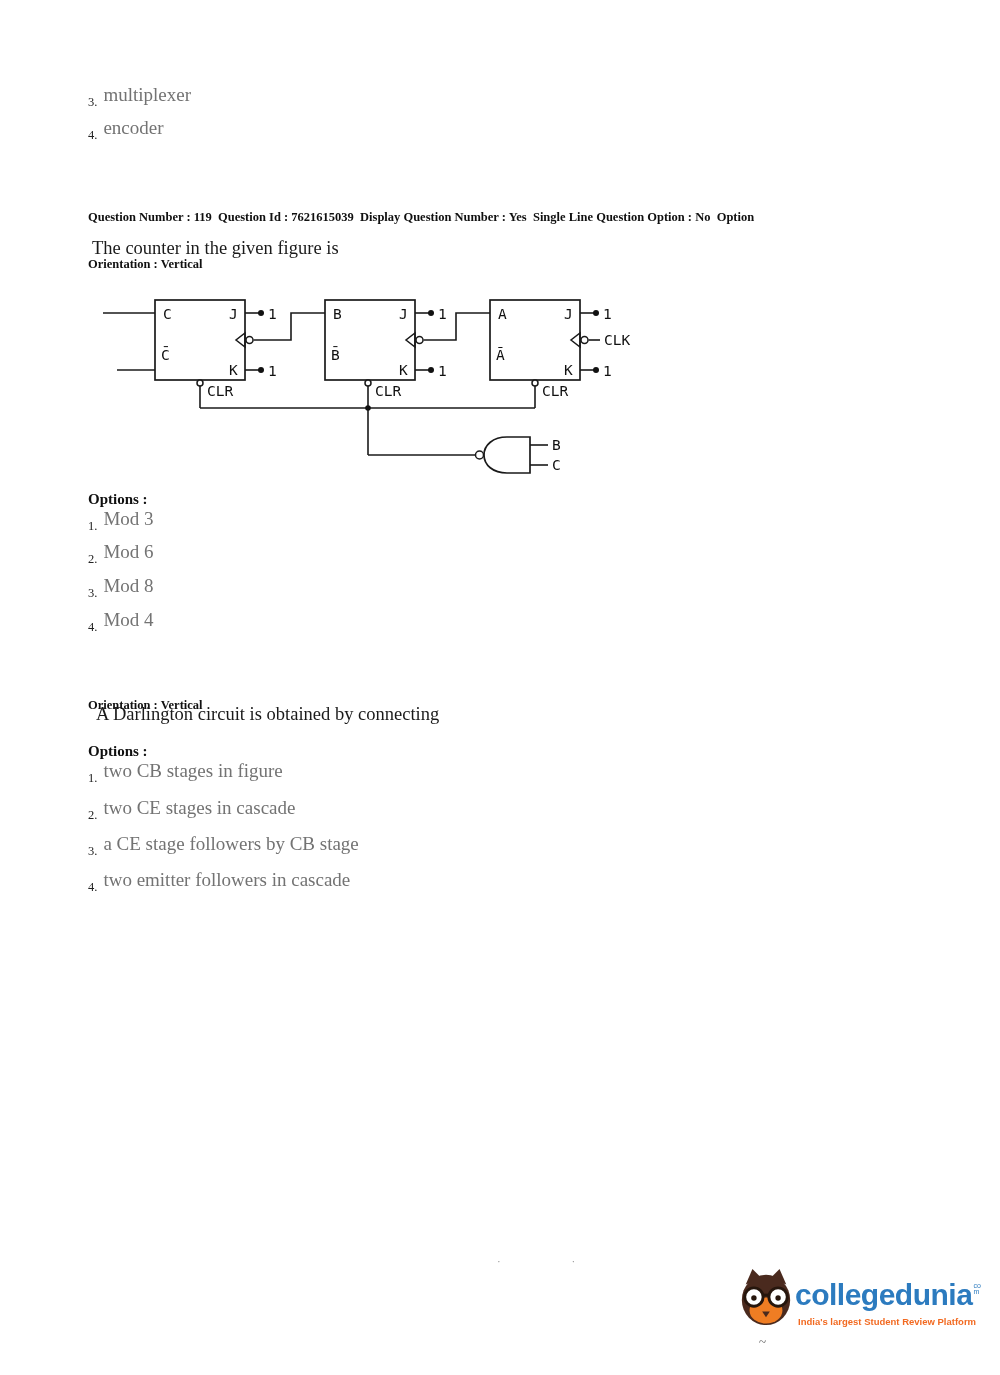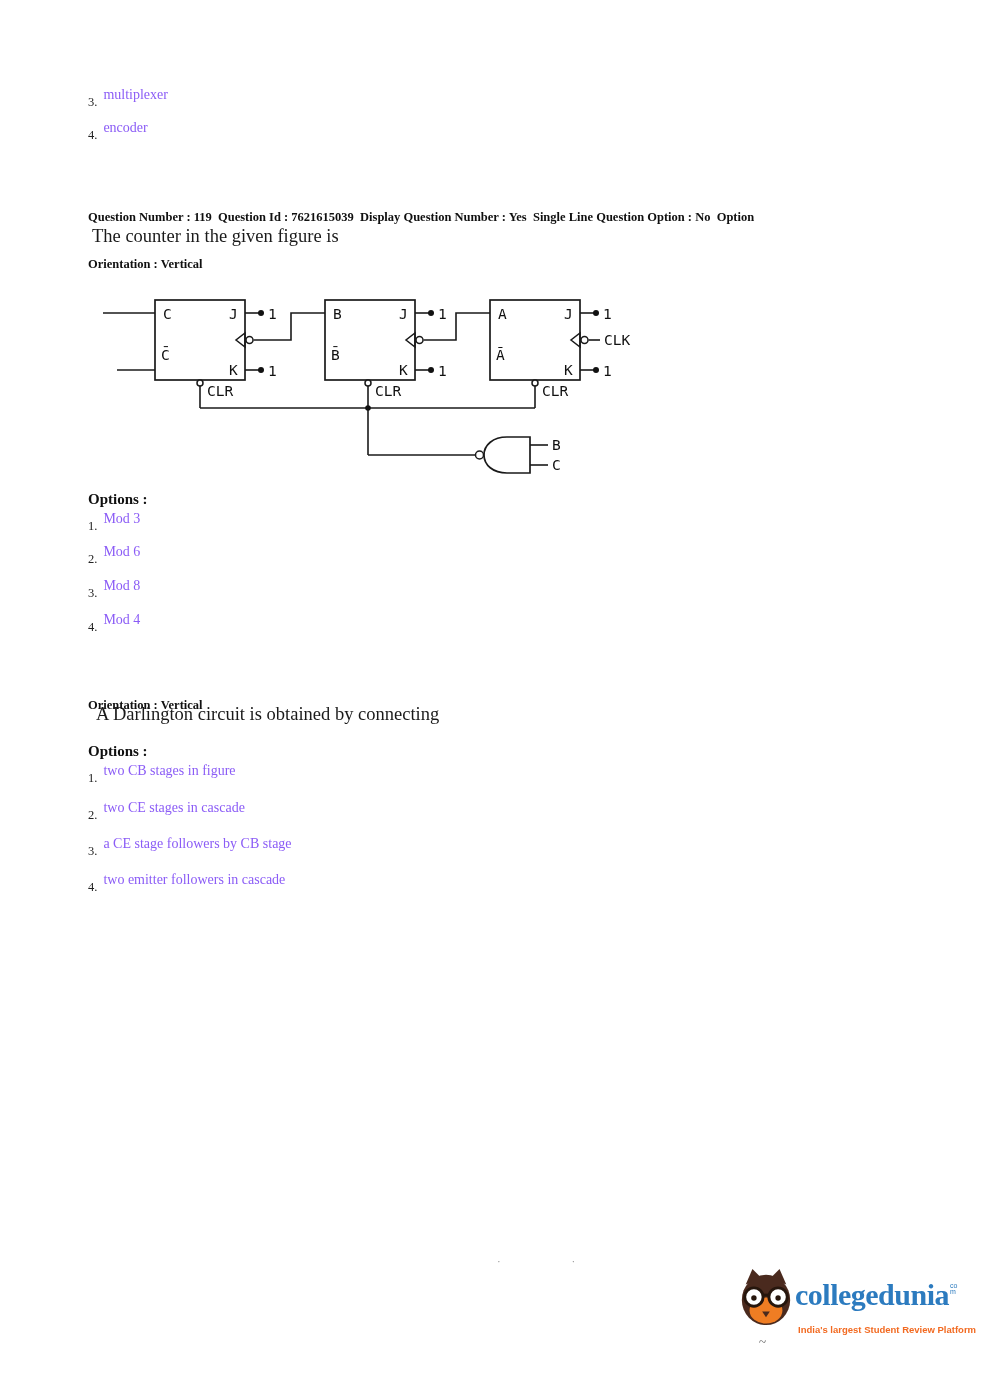--- a/index.html
+++ b/index.html
@@ -29,56 +29,56 @@
 
   .opts-label { font-size: 15px; font-weight: bold; color: #101010; }
 
   
   .opt { display: flex; align-items: flex-end; }
   .opt .num {
     font-size: 12.5px; color: #222;
     margin-right: 6px;
     transform: translateY(5px);
   }
-  .opt .olabel { font-size: 14px; line-height: 21px; color: #8b5cf6; }
+  .opt .olabel { font-size: 19px; line-height: 21px; color: #737373; }
 
   
   svg.diagram text {
     font-family: "DejaVu Sans Mono", monospace;
     font-size: 14.5px;
     fill: #111;
   }
   .wire { stroke: #1a1a1a; stroke-width: 1.6; fill: none; }
   .boxr { stroke: #1a1a1a; stroke-width: 1.7; fill: none; }
   .dot  { fill: #111; }
   .bub  { stroke: #1a1a1a; stroke-width: 1.5; fill: #ffffff; }
 
   
   .brand {
-    font-family: Liberation Serif, serif;
+    font-family: Liberation Sans, sans-serif;
     font-weight: bold;
     font-size: 30px;
     letter-spacing: -0.5px;
     color: #2c7bbf;
   }
   .brand-suffix {
     display: inline-block;
     font-family: "Liberation Sans", sans-serif;
     font-size: 7px; line-height: 6px;
     color: #2c7bbf;
     width: 8px;
     word-break: break-all;
     vertical-align: top;
     margin-top: 5px; margin-left: 1px;
   }
   .tagline {
     font-family: "Liberation Sans", sans-serif;
     font-size: 9.5px; font-weight: bold;
     color: #f26a21;
-    margin-top: 12px; margin-left: 3px;
+    margin-top: 4px; margin-left: 3px;
     white-space: nowrap;
   }
   .artifact { color: #8f8f8f; font-size: 11px; letter-spacing: 34px; }
   .squiggle { color: #555; font-size: 13px; }
 </style>
 </head>
 <body>
 
 <div class="opt abs" style="left:88px; top:84px">
   <span class="num">3.</span>
@@ -87,21 +87,21 @@
 <div class="opt abs" style="left:88px; top:117px">
   <span class="num">4.</span>
   <span class="olabel">encoder</span>
 </div>
 
 <div class="qheader abs" style="left:88px; top:179px">
   <div>Question Number : 119  Question Id : 7621615039  Display Question Number : Yes  Single Line Question Option : No  Option</div>
   <div>Orientation : Vertical</div>
 </div>
 
-<div class="qtext abs" style="left:92px; top:226px">The counter in the given figure is</div>
+<div class="qtext abs" style="left:92px; top:238px">The counter in the given figure is</div>
 
 <svg class="diagram abs" style="left:95px; top:288px" width="545" height="205" viewBox="0 0 545 205">
 
   <g>
     <rect class="boxr" x="60" y="12" width="90" height="80"></rect>
     <text x="68" y="31">C</text>
     <text x="66" y="72">C̄</text>
     <text x="134" y="31">J</text>
     <text x="134" y="87">K</text>
     <line class="wire" x1="150" y1="25" x2="164" y2="25"></line>

